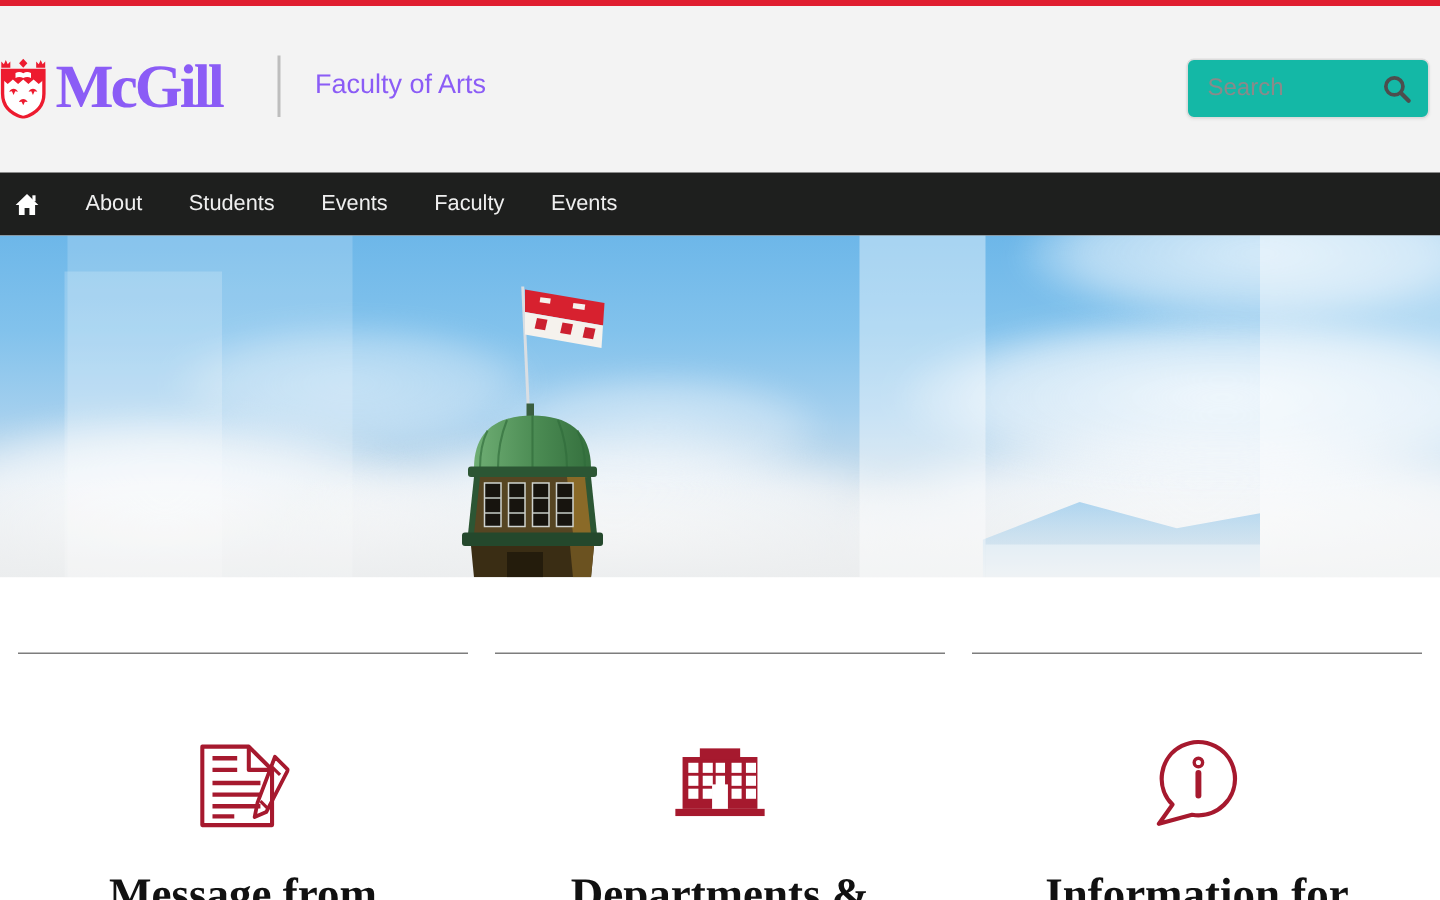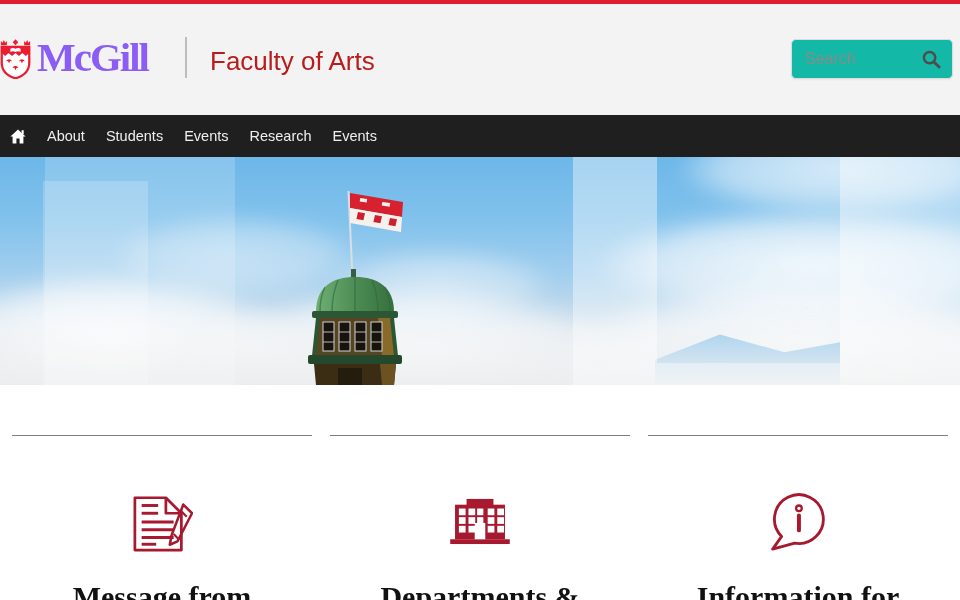--- a/index.html
+++ b/index.html
@@ -5,32 +5,32 @@
   html,body{margin:0;padding:0;width:960px;height:600px;overflow:hidden;background:#fff;
     font-family:"Liberation Sans",sans-serif;position:relative;}
   .topbar{position:absolute;left:0;top:0;width:960px;height:4px;background:#e01e30;}
   
   .header{position:absolute;left:0;top:4px;width:960px;height:111px;background:#f3f3f3;}
   .logo{position:absolute;left:0;top:33px;width:180px;height:50px;cursor:pointer;}
   .shield{position:absolute;left:0;top:2px;}
   .wordmark{position:absolute;left:37px;top:0;font-family:"Liberation Serif",serif;font-weight:bold;
     font-size:41px;line-height:1;color:#8b5cf6;letter-spacing:-2px;}
   .hdr-divider{position:absolute;left:185px;top:33px;width:2px;height:41px;background:#bdbdbd;}
-  .site-title{position:absolute;left:210px;top:42px;font-size:26px;line-height:1.2;color:#b91c1c;
+  .site-title{position:absolute;left:210px;top:42px;font-size:18px;line-height:1.2;color:#8b5cf6;
     font-weight:400;cursor:pointer;}
   .search-box{position:absolute;right:7px;top:35px;width:162px;height:40px;background:#14b8a6;
     border:1px solid #dcdcdc;border-radius:5px;display:flex;align-items:center;padding:0 11px;
     box-sizing:border-box;box-shadow:0 1px 2px rgba(0,0,0,0.05);}
   .search-box input{border:none;outline:none;background:transparent;flex:1;min-width:0;
     font-size:16px;color:#444;font-family:"Liberation Sans",sans-serif;}
   .search-box input::placeholder{color:#8a8a8a;}
   .search-btn{border:none;background:none;padding:0;margin:0;cursor:pointer;display:flex;align-items:center;}
   
   .nav{position:absolute;left:0;top:115px;width:960px;height:42px;background:#1e1f1e;
-    display:flex;align-items:center;gap:21px;padding-left:10px;box-sizing:border-box;}
+    display:flex;align-items:center;gap:31px;padding-left:10px;box-sizing:border-box;}
   .nav a{color:#efefef;text-decoration:none;font-size:14.5px;line-height:1;}
   .home-btn{display:flex;align-items:center;cursor:pointer;}
   
   .hero{position:absolute;left:0;top:157px;width:960px;height:228px;overflow:hidden;}
   .sky{position:absolute;left:0;top:0;width:100%;height:100%;
     background:linear-gradient(180deg,#6db7e9 0%,#82c2ec 28%,#a3cfee 52%,#cfdfeb 75%,#e2e6e8 100%);}
   .cloud{position:absolute;border-radius:50%;filter:blur(9px);
     background:radial-gradient(ellipse at center,rgba(255,255,255,0.97) 0%,rgba(252,252,253,0.65) 52%,rgba(255,255,255,0) 75%);}
   .pocket{position:absolute;}
   .cloudfade{position:absolute;left:0;bottom:0;width:100%;height:66px;
@@ -87,21 +87,21 @@
 <div class="nav">
   <span class="home-btn">
     <svg viewBox="0 0 16 15" width="16" height="15">
       <rect x="11.6" y="1.2" width="2.1" height="4" fill="#ffffff"></rect>
       <path fill="#ffffff" d="M8,0.4 L0.4,7.6 H2.6 V14.4 H6.4 V9.6 H9.6 V14.4 H13.4 V7.6 H15.6 Z"></path>
     </svg>
   </span>
   <a href="#">About</a>
   <a href="#">Students</a>
   <a href="#">Events</a>
-  <a href="#">Research</a>
+  <a href="#">Faculty</a>
   <a href="#">Events</a>
 </div>
 
 <div class="hero">
   <div class="sky"></div>
 
   <div class="cloud" style="left:-80px;top:118px;width:380px;height:155px;"></div>
   <div class="cloud" style="left:180px;top:132px;width:460px;height:155px;"></div>
   <div class="cloud" style="left:560px;top:125px;width:480px;height:155px;"></div>
   <div class="cloud" style="left:600px;top:52px;width:430px;height:112px;opacity:.9;"></div>

